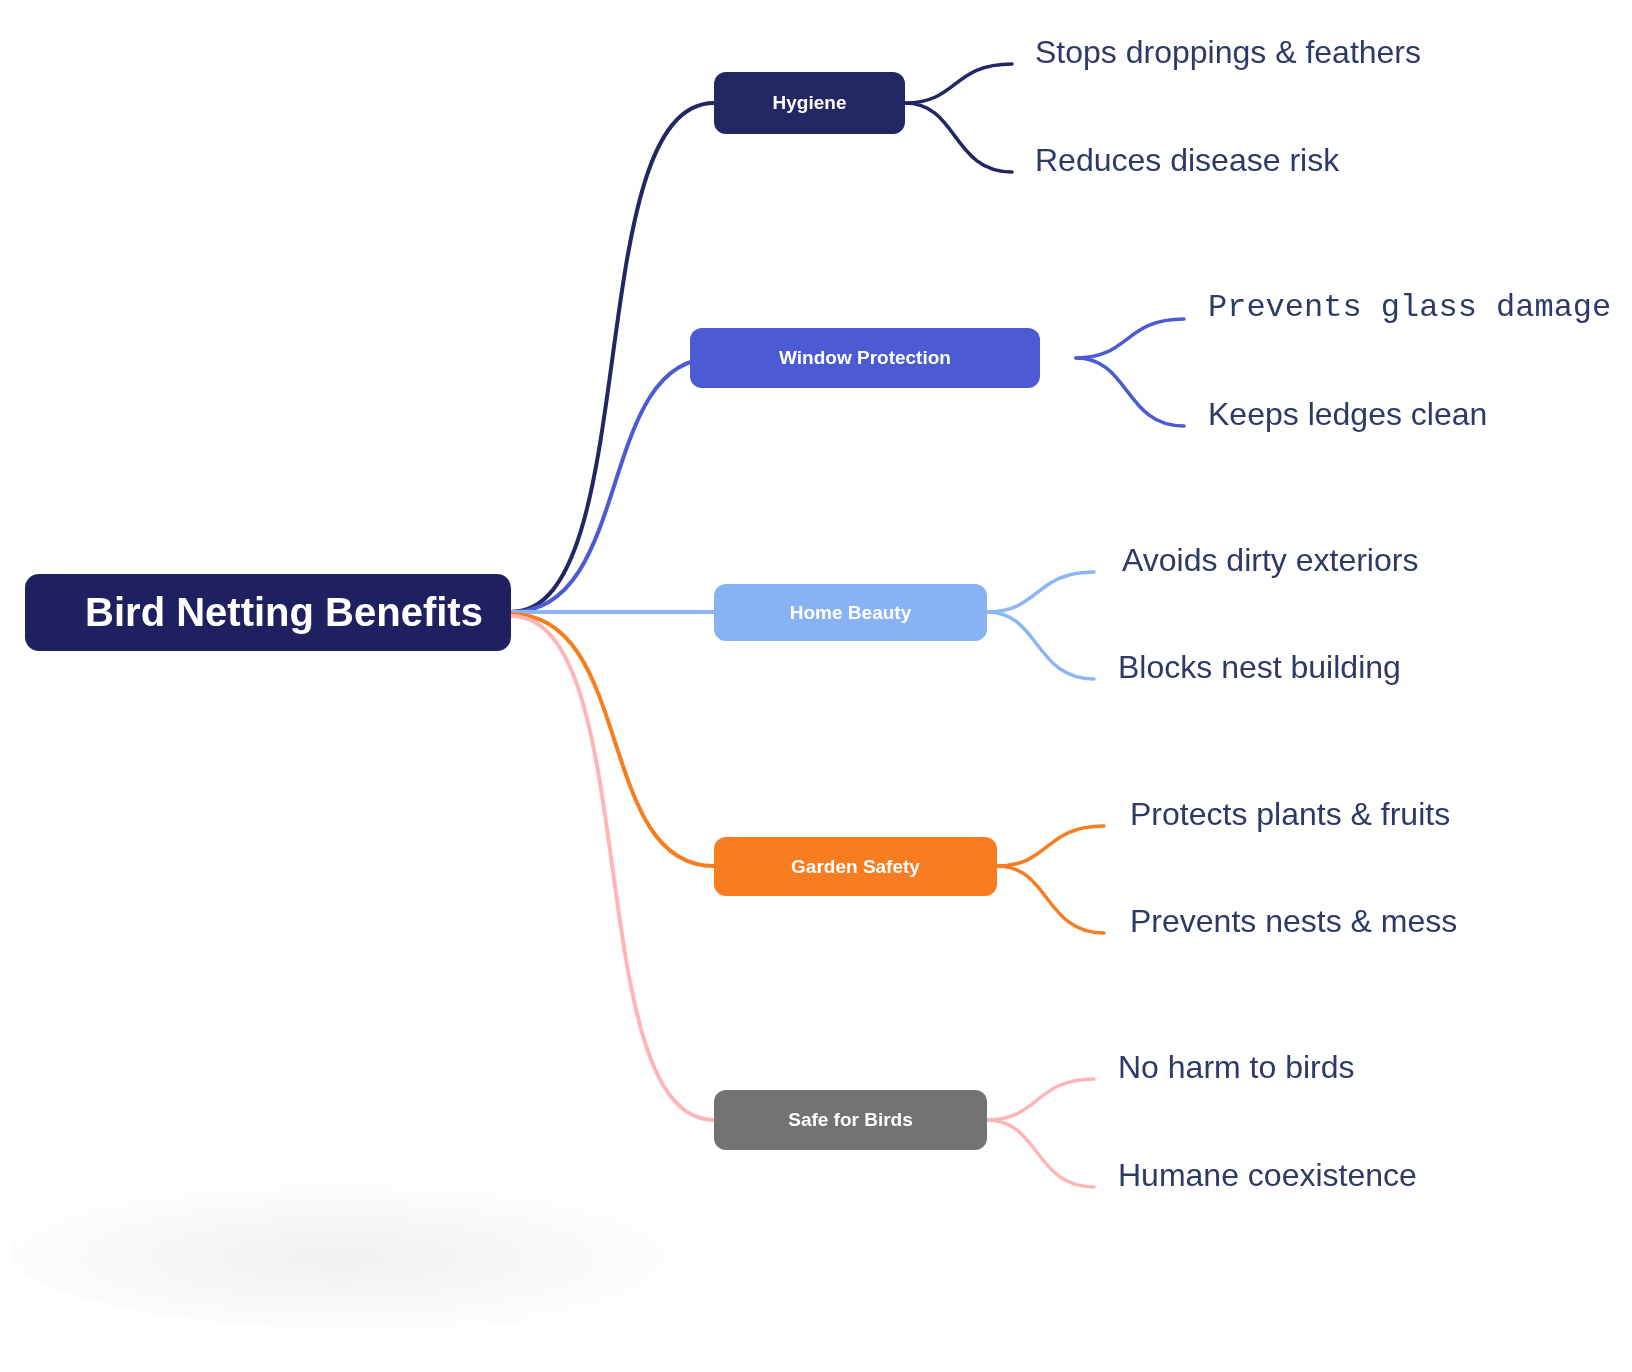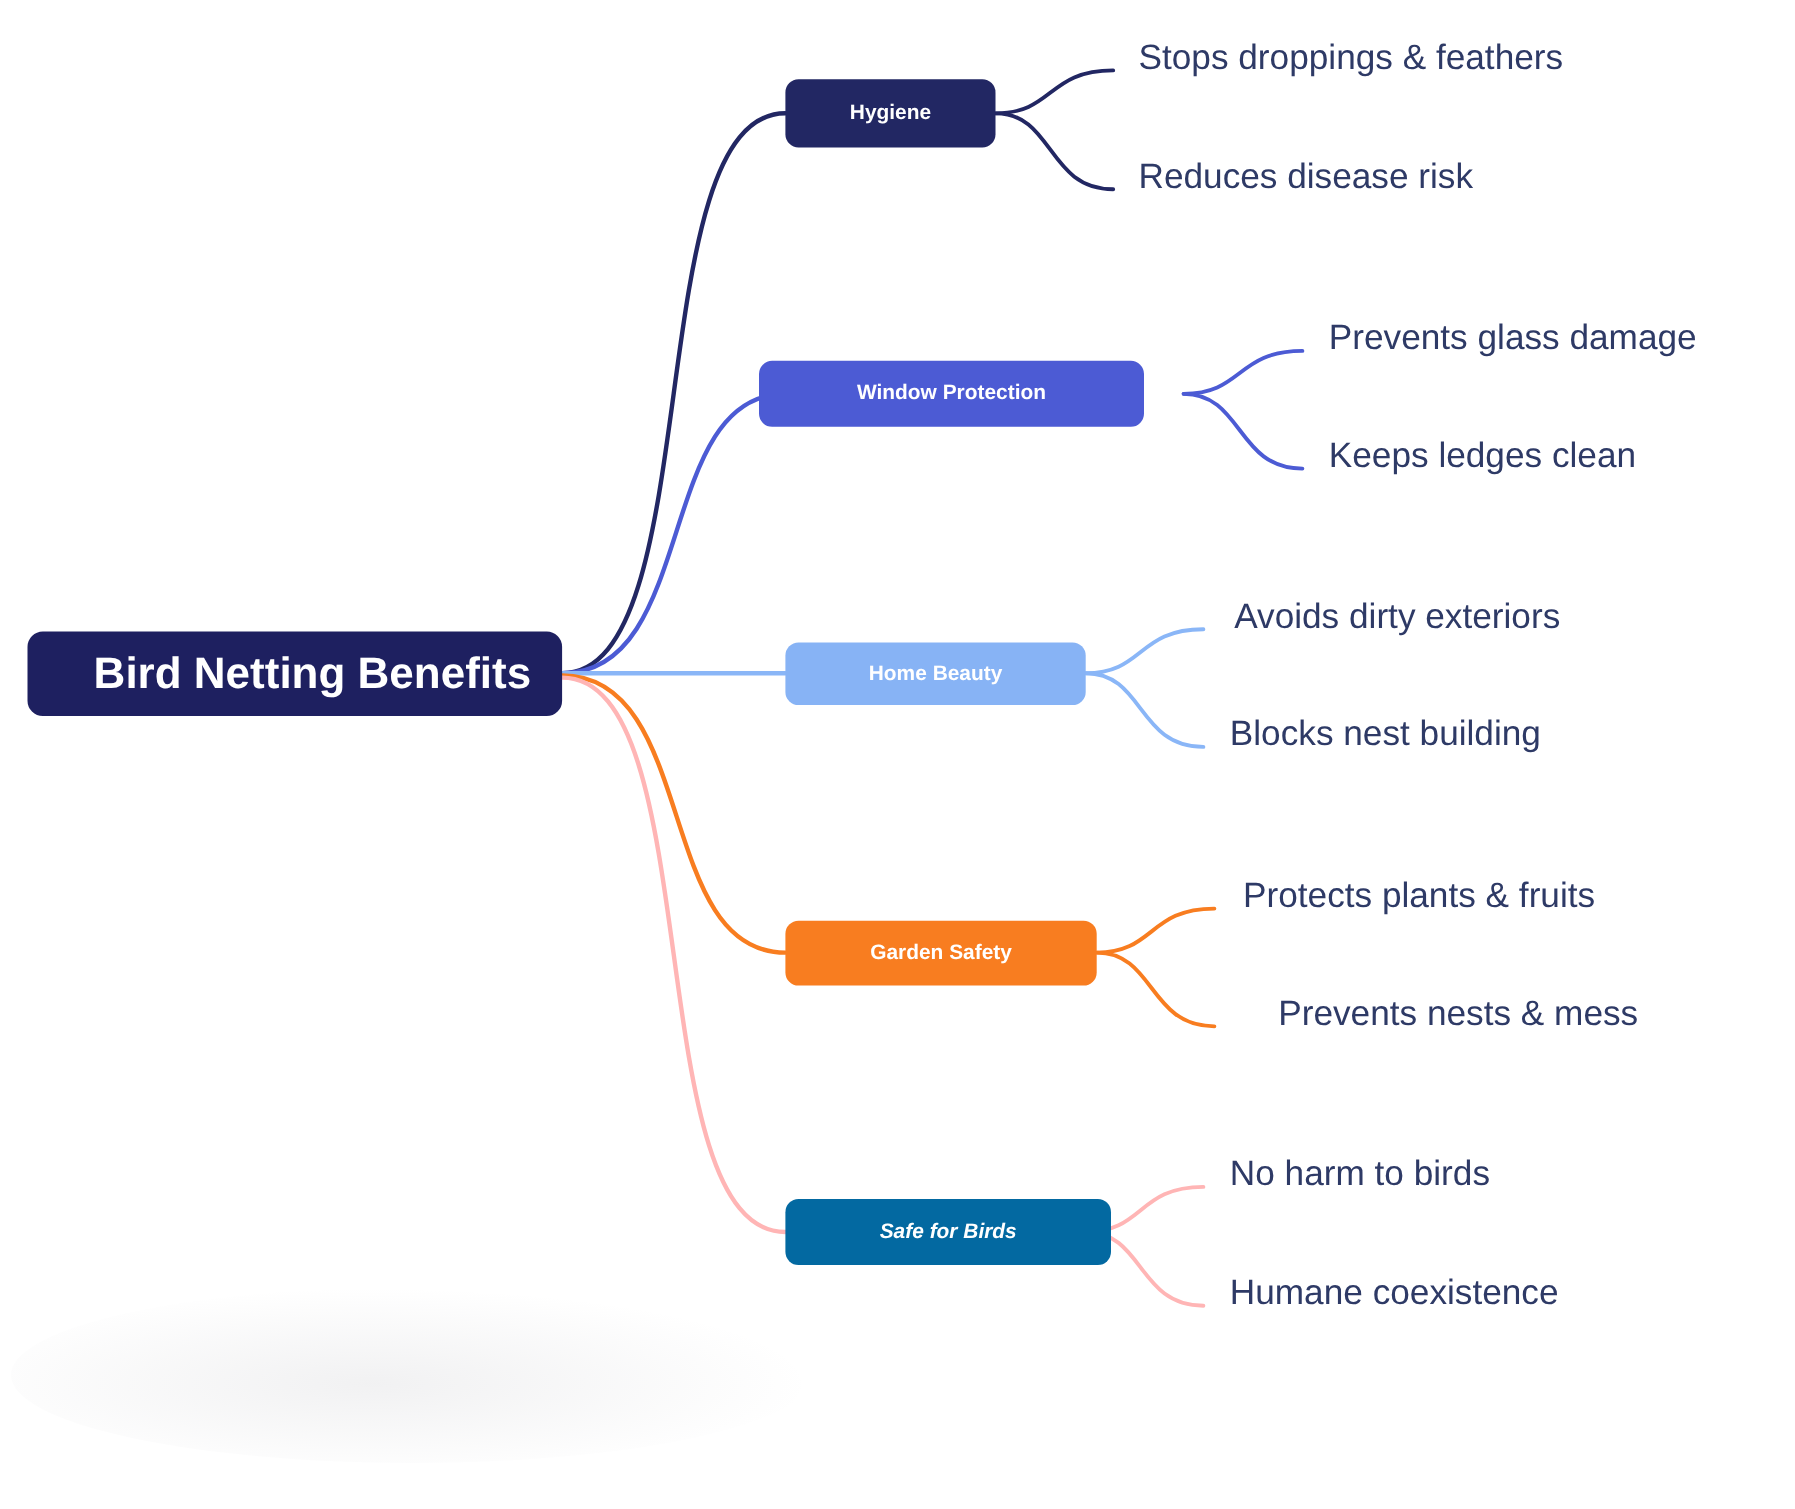--- a/index.html
+++ b/index.html
@@ -105,34 +105,34 @@
   </div>
 
   <div class="node branch-node" style="left: 714px; top: 837px; width: 283px; height: 59px; background-color: rgb(248, 125, 32);">
     <span>Garden Safety</span>
   </div>
 
   <div class="node branch-node" style="left: 714px; top: 584px; width: 273px; height: 57px; background-color: rgb(135, 179, 245);">
     <span>Home Beauty</span>
   </div>
 
-  <div class="node branch-node" style="left: 714px; top: 1090px; width: 296px; height: 60px; background-color: #0369a1; font-style: italic;">
+  <div class="node branch-node" style="left: 714px; top: 1090px; width: 273px; height: 60px; background-color: #737373;">
     <span>Safe for Birds</span>
   </div>
 
   <div class="leaf-label" style="left:1035px; top:52px;">Stops droppings &amp; feathers</div>
   <div class="leaf-label" style="left:1035px; top:160px;">Reduces disease risk</div>
 
-  <div class="leaf-label" style="left:1208px; top:307px;">Prevents glass damage</div>
+  <div class="leaf-label" style="left:1208px; top:307px;font-family:Liberation Mono, monospace;">Prevents glass damage</div>
   <div class="leaf-label" style="left:1208px; top:414px;">Keeps ledges clean</div>
 
   <div class="leaf-label" style="left:1122px; top:560px;">Avoids dirty exteriors</div>
   <div class="leaf-label" style="left:1118px; top:667px;">Blocks nest building</div>
 
   <div class="leaf-label" style="left:1130px; top:814px;">Protects plants &amp; fruits</div>
-  <div class="leaf-label" style="left:1130px; top:921px;margin-left:32px;">Prevents nests &amp; mess</div>
+  <div class="leaf-label" style="left:1130px; top:921px;">Prevents nests &amp; mess</div>
 
   <div class="leaf-label" style="left:1118px; top:1067px;">No harm to birds</div>
   <div class="leaf-label" style="left:1118px; top:1175px;">Humane coexistence</div>
 
   <div class="blob"></div>
 
 </div>
 
 </body></html>

